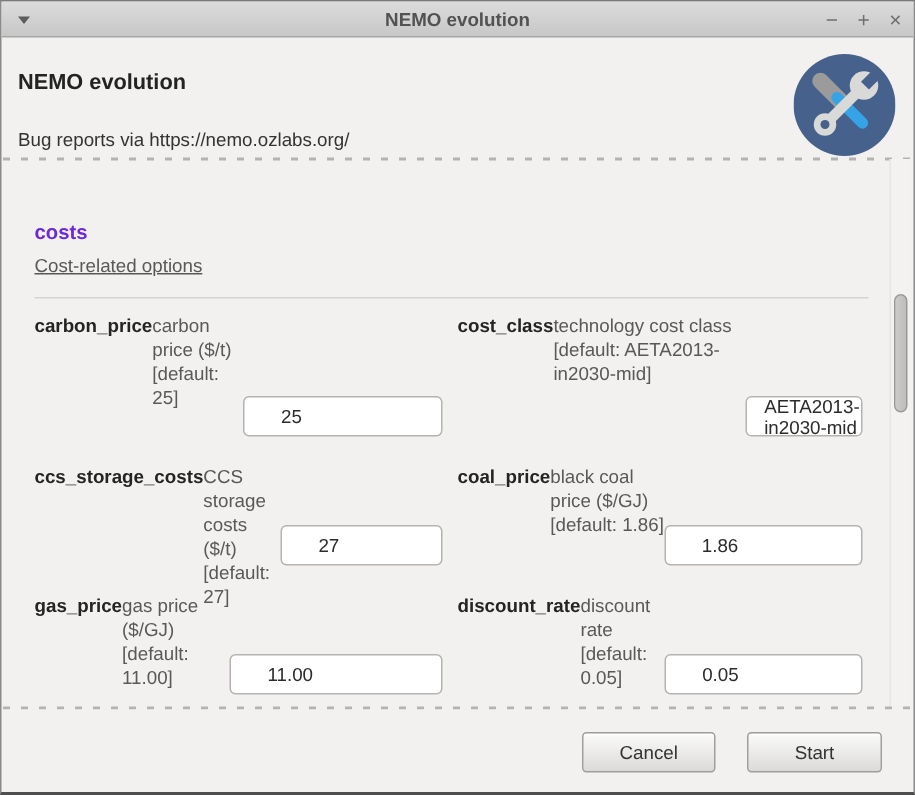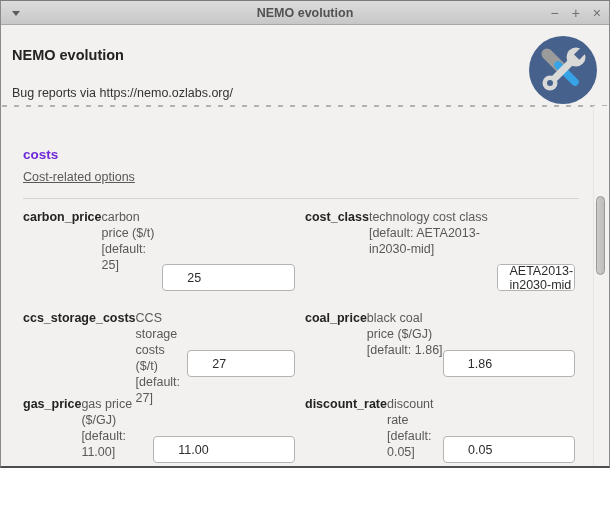--- a/index.html
+++ b/index.html
@@ -1,20 +1,20 @@
 <!DOCTYPE html>
 <html><head>
 <meta charset="utf-8">
 <style>
   * { margin:0; padding:0; box-sizing:border-box; }
   html,body { background:#ffffff; }
   body { font-family:"Liberation Sans","DejaVu Sans",sans-serif; }
 
   .window {
-    position:relative; width:610px; height:468px;
+    position:relative; width:610px; height:530px;
     background:#f2f1ef; overflow:hidden;
     border:1px solid #8a8a8a; border-bottom:2px solid #4e4e4e; border-top:1px solid #7a7a7a;
   }
 
   
   .titlebar {
     position:absolute; top:0; left:0; right:0; height:24px;
     background:linear-gradient(#dcdcdc,#c7c7c7);
     border-bottom:1px solid #a6a6a6;
     display:flex; align-items:center;
@@ -200,16 +200,17 @@
     </div>
 
     <div class="scrollbar">
       <div class="scroll-thumb"></div>
     </div>
   </div>
 
   <div class="undershoot bottom"></div>
 
   <div class="footer">
+    <button class="btn cancel">Cancel</button>
     <button class="btn start">Start</button>
   </div>
 
 </div>
 
 </body></html>

